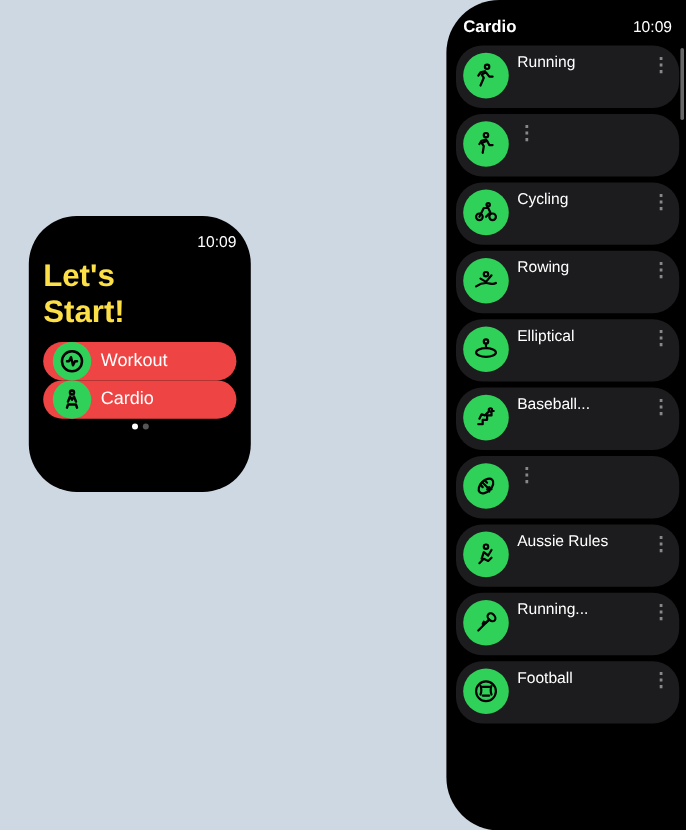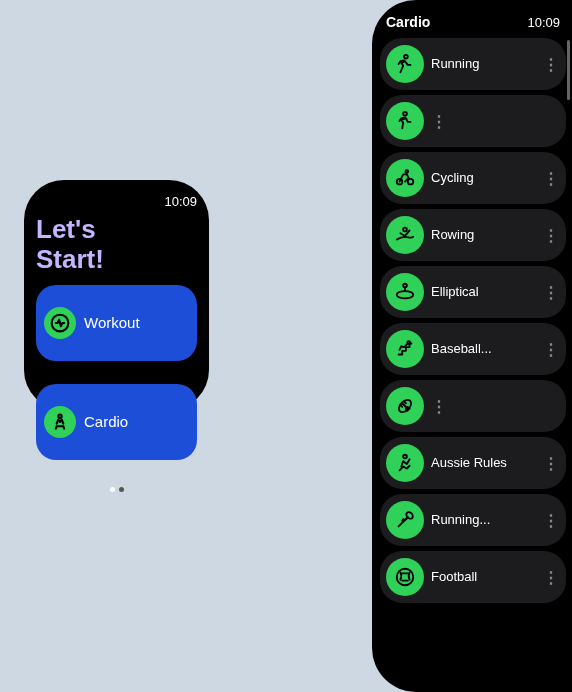--- a/index.html
+++ b/index.html
@@ -28,34 +28,34 @@
 
     .watch-time {
       color: #fff;
       font-size: 13px;
       text-align: right;
       font-weight: 400;
       margin-bottom: 6px;
     }
 
     .watch-title {
-      color: #c4b5fd;
+      color: #fde047;
       font-size: 26px;
       font-weight: 700;
       line-height: 1.15;
       margin-bottom: 10px;
     }
 
     .watch-menu-item {
-      background: #1d4ed8;
+      background: #ef4444;
       border-radius: 20px;
       display: flex;
       align-items: center;
-      padding: 22px 8px;
-      margin-bottom: 23px;
+      padding: 0 8px;
+      margin-bottom: 0;
     }
 
     .watch-menu-icon {
       width: 32px;
       height: 32px;
       border-radius: 50%;
       background: #30d158;
       display: flex;
       align-items: center;
       justify-content: center;
@@ -129,21 +129,20 @@
     }
 
     .watch-large-list::-webkit-scrollbar {
       display: none;
     }
 
     .list-item {
       background: #1c1c1e;
       border-radius: 22px;
       display: flex;
-      align-items: center;
       padding: 6px 6px;
       margin-bottom: 5px;
       min-height: 52px;
     }
 
     .list-item-icon {
       width: 38px;
       height: 38px;
       border-radius: 50%;
       background: #30d158;

